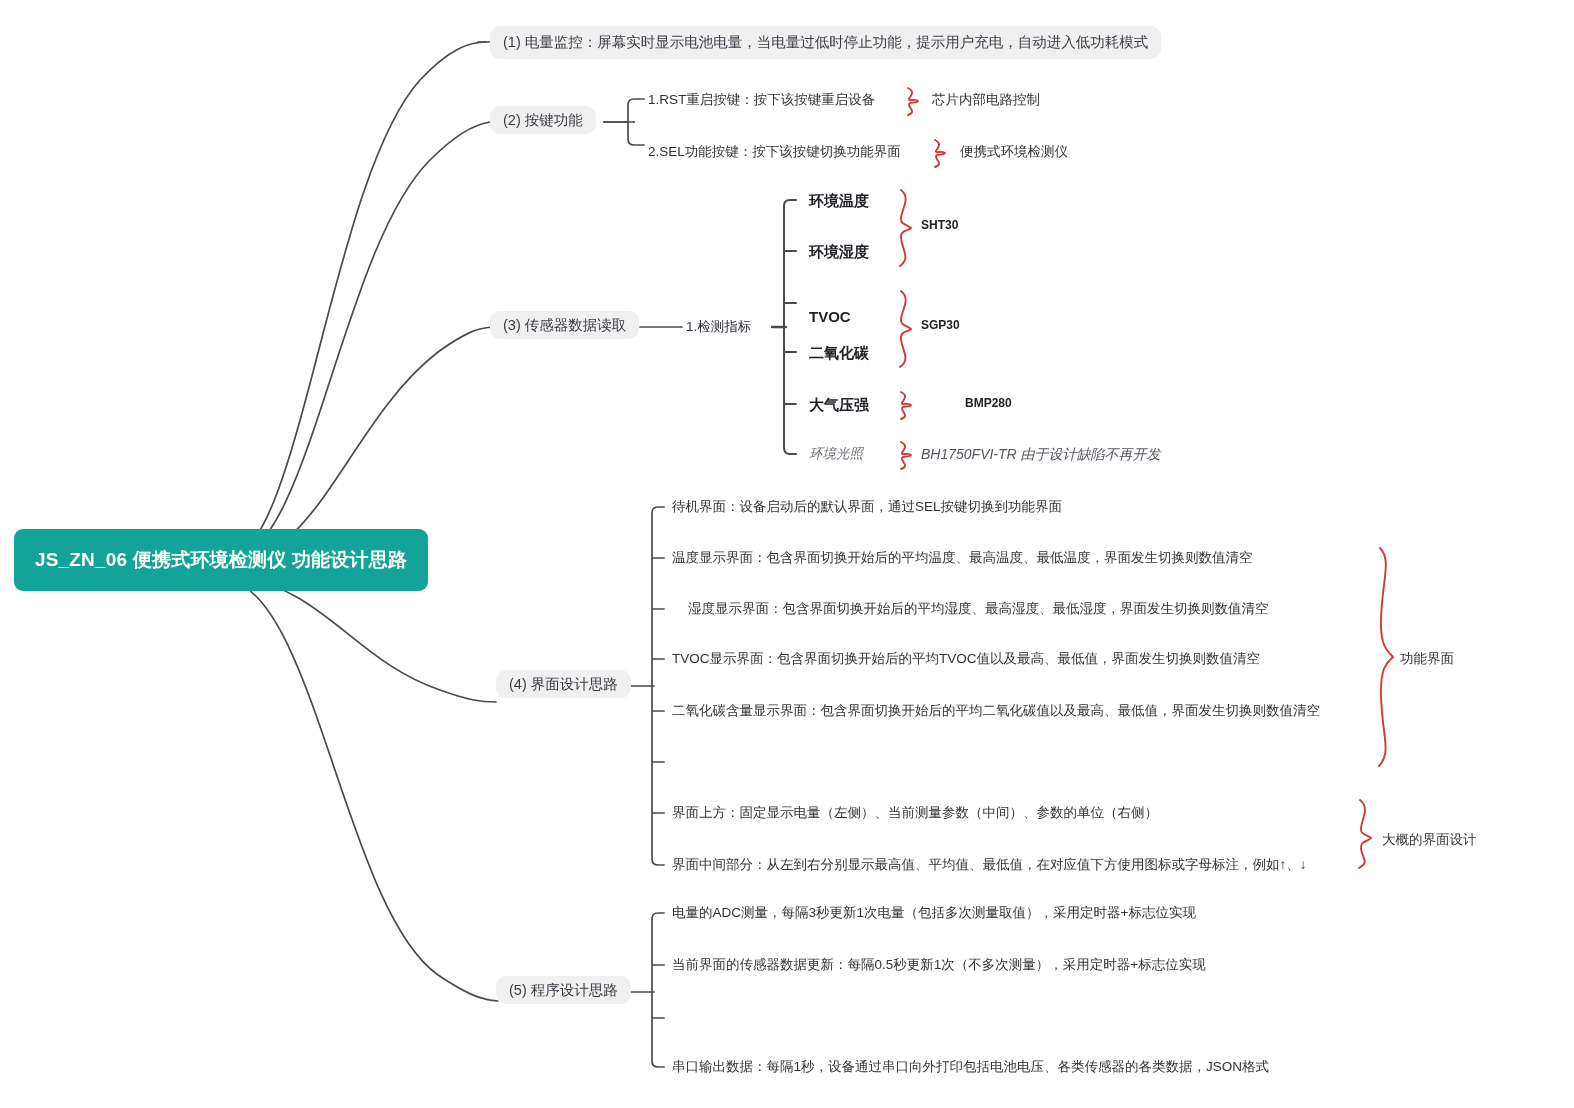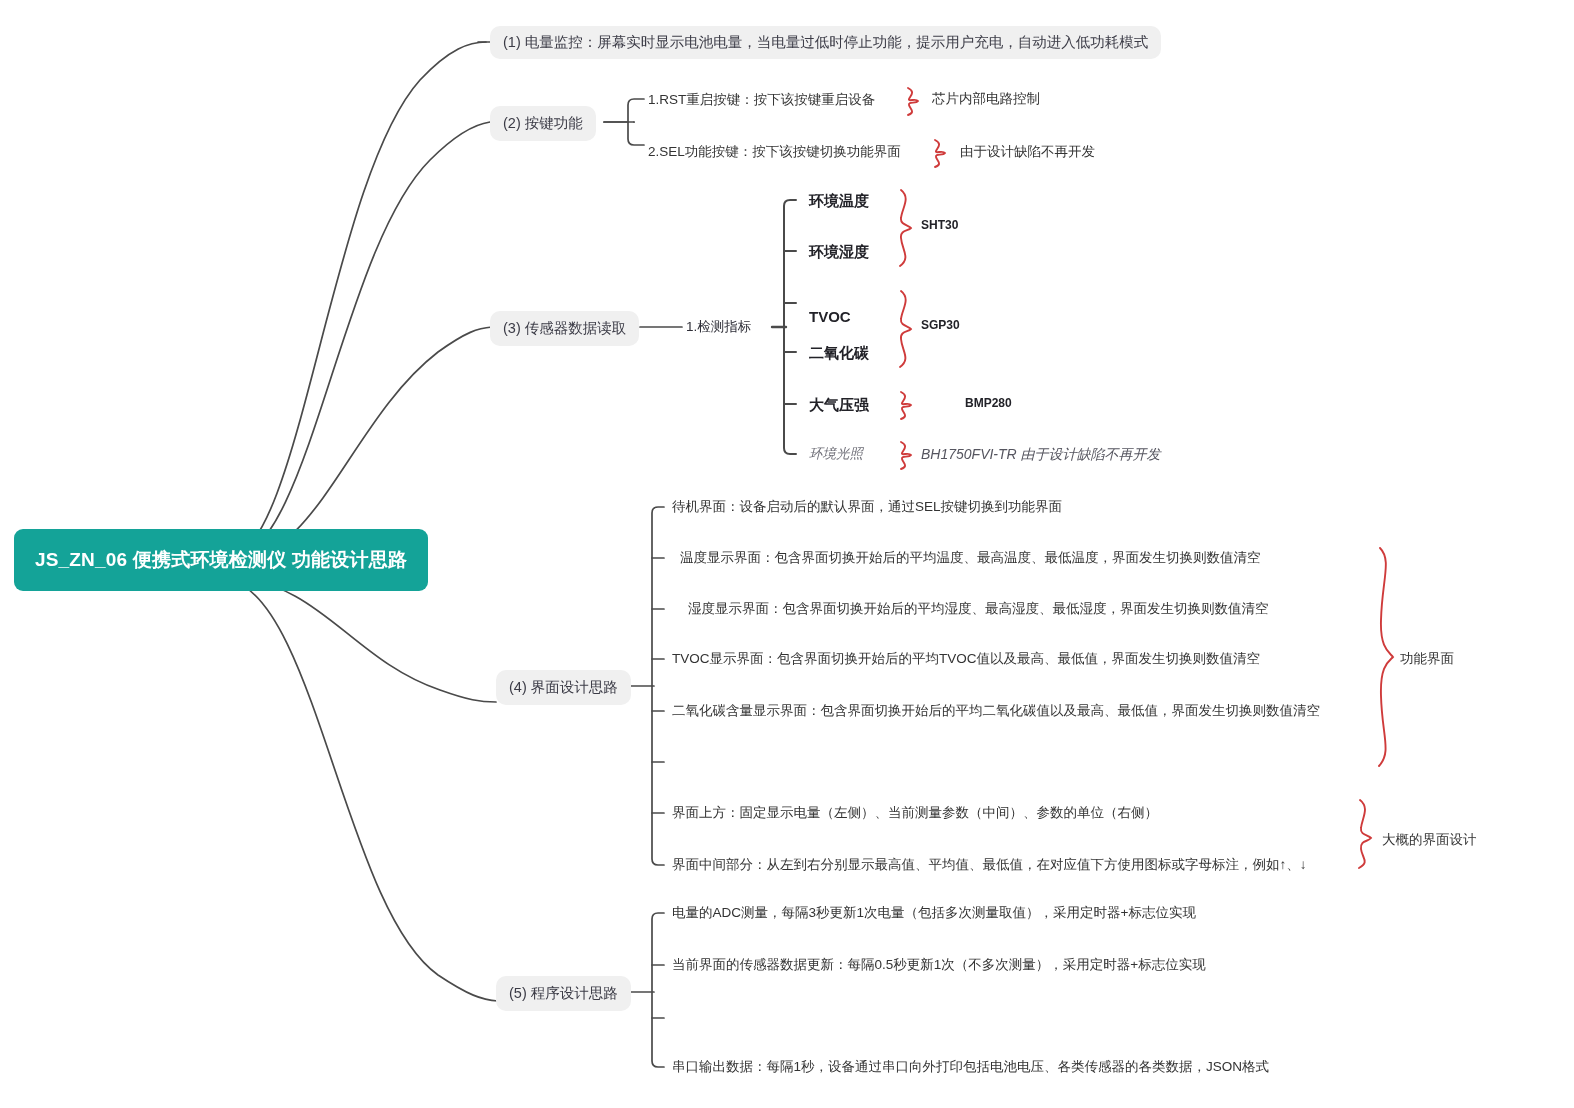--- a/index.html
+++ b/index.html
@@ -47,21 +47,21 @@
     font-weight: bold;
     letter-spacing: 0.2px;
     white-space: nowrap;
   }
 
   
   .chip {
     position: absolute;
     background: #f0f0f0;
     border-radius: 10px;
-    height: 35px;
+    height: 28px;
     display: flex;
     align-items: center;
     justify-content: center;
     padding: 0 13px;
     box-sizing: border-box;
     white-space: nowrap;
   }
   .chip .chip-label {
     font-size: 14.5px;
     color: #3b3b46;
@@ -176,23 +176,23 @@
   </div>
 
   <div class="chip" style="left:490px; top:26px; height:33px;">
     <span class="chip-label">(1) 电量监控：屏幕实时显示电池电量，当电量过低时停止功能，提示用户充电，自动进入低功耗模式</span>
   </div>
 
   <div class="chip" style="left:490px; top:106px;">
     <span class="chip-label">(2) 按键功能</span>
   </div>
   <div class="tnode para" style="left:648px; top:93px;">1.RST重启按键：按下该按键重启设备</div>
-  <div class="tnode para" style="left:932px; top:93px;font-family:Liberation Mono, monospace;">芯片内部电路控制</div>
+  <div class="tnode para" style="left:932px; top:93px;">芯片内部电路控制</div>
   <div class="tnode para" style="left:648px; top:145px;">2.SEL功能按键：按下该按键切换功能界面</div>
-  <div class="tnode para" style="left:960px; top:145px;">由于设计缺陷不再开发</div>
+  <div class="tnode para" style="left:960px; top:145px;">便携式环境检测仪</div>
 
   <div class="chip" style="left:490px; top:311px;">
     <span class="chip-label">(3) 传感器数据读取</span>
   </div>
   <div class="tnode mid" style="left:686px; top:320px;">1.检测指标</div>
 
   <div class="tnode leaf-bold" style="left:809px; top:193px;">环境温度</div>
   <div class="tnode leaf-bold" style="left:809px; top:244px;">环境湿度</div>
   <div class="tnode leaf-bold" style="left:809px; top:309px;">TVOC</div>
   <div class="tnode leaf-bold" style="left:809px; top:345px;">二氧化碳</div>
@@ -202,21 +202,21 @@
   <div class="tnode sensor" style="left:921px; top:219px;">SHT30</div>
   <div class="tnode sensor" style="left:921px; top:319px;">SGP30</div>
   <div class="tnode sensor" style="left:921px; top:397px;margin-left:44px;">BMP280</div>
   <div class="tnode muted-sensor" style="left:921px; top:447px;">BH1750FVI-TR 由于设计缺陷不再开发</div>
 
   <div class="chip" style="left:496px; top:670px;">
     <span class="chip-label">(4) 界面设计思路</span>
   </div>
 
   <div class="tnode para" style="left:672px; top:500px;text-align:right;">待机界面：设备启动后的默认界面，通过SEL按键切换到功能界面</div>
-  <div class="tnode para" style="left:672px; top:551px;margin-left:8px;">温度显示界面：包含界面切换开始后的平均温度、最高温度、最低温度，界面发生切换则数值清空</div>
+  <div class="tnode para" style="left:672px; top:551px;">温度显示界面：包含界面切换开始后的平均温度、最高温度、最低温度，界面发生切换则数值清空</div>
   <div class="tnode para" style="left:688px; top:602px;">湿度显示界面：包含界面切换开始后的平均湿度、最高湿度、最低湿度，界面发生切换则数值清空</div>
   <div class="tnode para" style="left:672px; top:652px;">TVOC显示界面：包含界面切换开始后的平均TVOC值以及最高、最低值，界面发生切换则数值清空</div>
   <div class="tnode para" style="left:672px; top:704px;">二氧化碳含量显示界面：包含界面切换开始后的平均二氧化碳值以及最高、最低值，界面发生切换则数值清空</div>
   <div class="tnode para" style="left:672px; top:806px;">界面上方：固定显示电量（左侧）、当前测量参数（中间）、参数的单位（右侧）</div>
   <div class="tnode para" style="left:672px; top:858px;">界面中间部分：从左到右分别显示最高值、平均值、最低值，在对应值下方使用图标或字母标注，例如↑、↓</div>
 
   <div class="tnode brace-label" style="left:1400px; top:652px;">功能界面</div>
   <div class="tnode brace-label" style="left:1382px; top:833px;">大概的界面设计</div>
 
   <div class="chip" style="left:496px; top:976px;">

